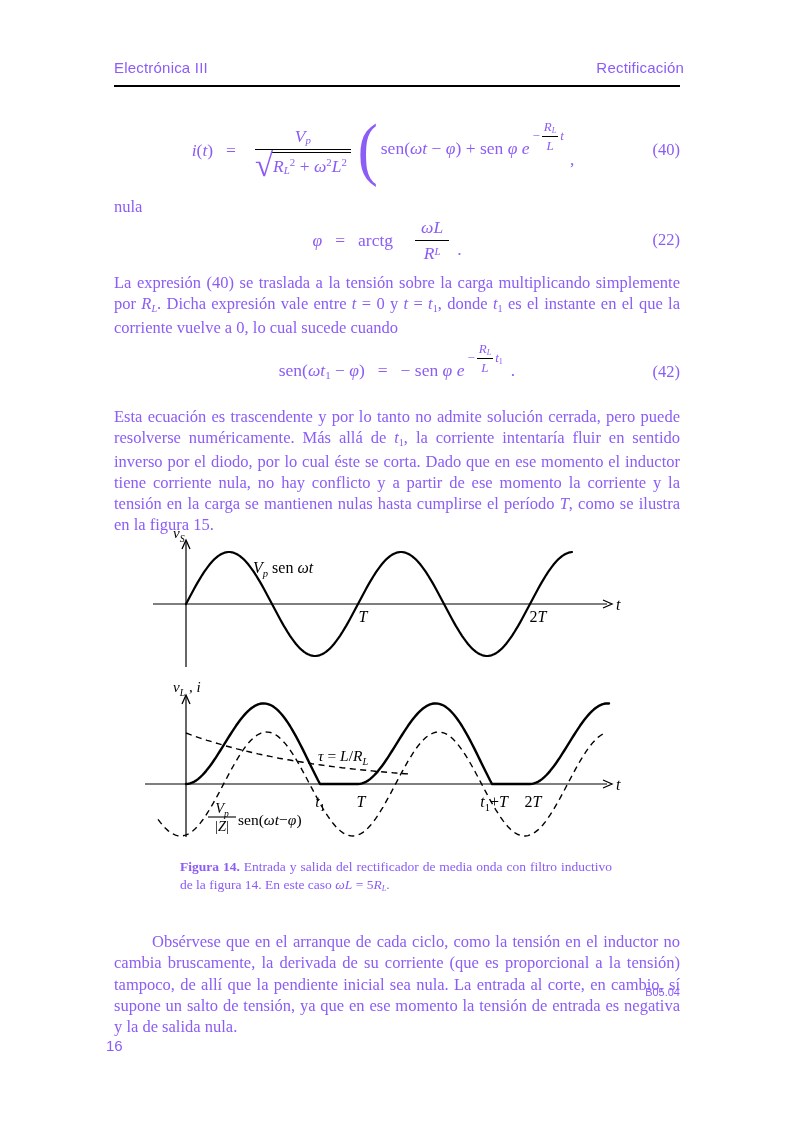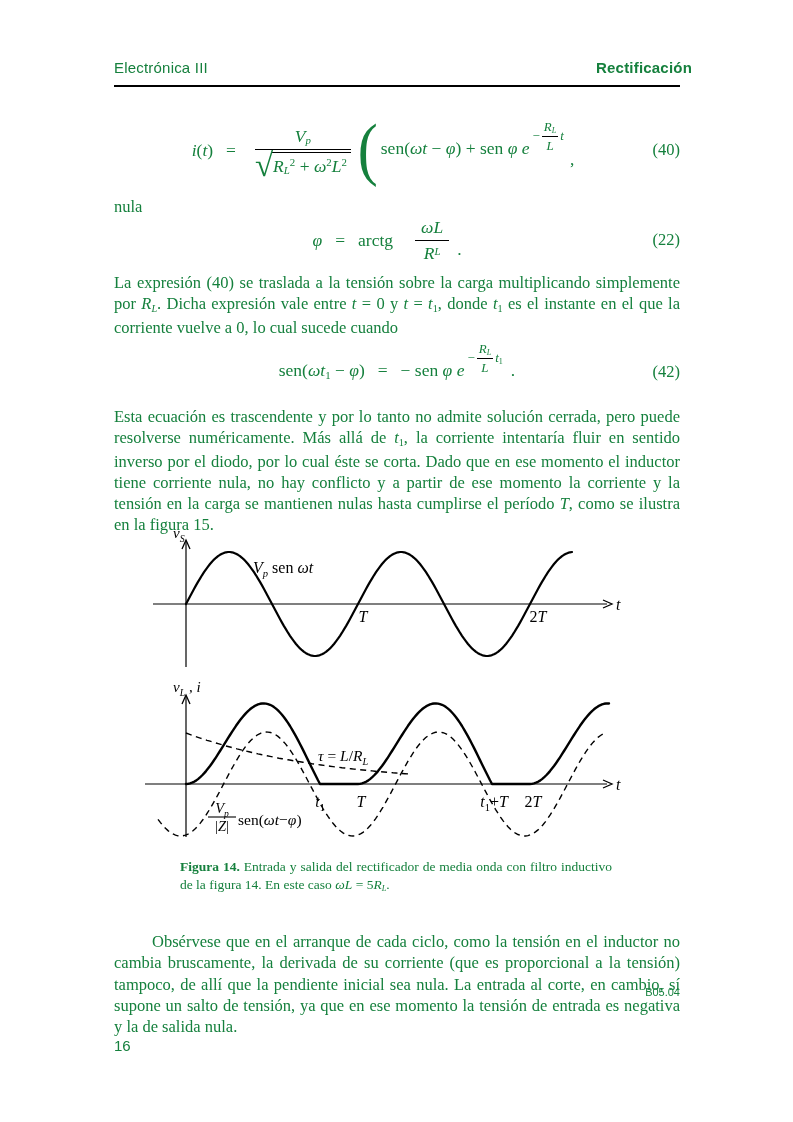--- a/index.html
+++ b/index.html
@@ -1,18 +1,18 @@
 <!DOCTYPE html>
 <html><head>
 <meta charset="utf-8">
 <style>
   * { margin:0; padding:0; box-sizing:border-box; }
   html,body { background:#ffffff; }
   .page { position:relative; width:793px; height:1122px; background:#fff;
-          font-family:"Liberation Serif","DejaVu Serif",serif; color:#15803d; overflow:hidden; }
+          font-family:"Liberation Serif","DejaVu Serif",serif; color:#8b5cf6; overflow:hidden; }
   .abs { position:absolute; }
   .sans { font-family:"Liberation Sans","DejaVu Sans",sans-serif; }
   .hdr { font-size:15px; letter-spacing:0.2px; }
   .rule { background:#000; height:2px; }
   .body-text { font-size:16.5px; line-height:21.3px; text-align:justify; }
   .it { font-style:italic; }
   .bf { font-weight:bold; }
   .sub { font-size:62%; position:relative; top:0.25em; }
   .sup { font-size:62%; position:relative; top:-0.5em; }
   .eq { display:flex; align-items:center; justify-content:center; font-size:17.5px; }
@@ -42,21 +42,21 @@
   svg .dash { stroke:#000; stroke-width:1.4; fill:none; stroke-dasharray:6 4.5; stroke-linecap:butt; }
   svg .chev { stroke:#000; stroke-width:1.3; fill:none; }
   svg .fbar { stroke:#000; stroke-width:1.1; }
 </style>
 </head>
 <body>
 
 <div class="page">
 
   <div class="abs hdr sans" style="left:114px; top:59px;">Electrónica III</div>
-  <div class="abs hdr sans" style="right:101px; top:59px;font-weight:bold;">Rectificación</div>
+  <div class="abs hdr sans" style="right:109px; top:59px;">Rectificación</div>
   <div class="abs rule" style="left:114px; top:85px; width:566px;"></div>
 
   <div class="abs eq" style="left:114px; top:106px; width:566px; height:88px;">
     <span class="eq-line" style="margin-right:28px;">
       <span><span class="it">i</span><span>(</span><span class="it">t</span><span>)</span></span>
       <span class="rel">=</span>
       <span class="frac">
         <span class="fr-num"><span class="it">V</span><span class="it sub">p</span></span>
         <span class="fr-bar"></span>
         <span class="fr-den fr-den-deep">
@@ -154,16 +154,16 @@
       <text x="94" y="301" font-size="14.5" text-anchor="middle"><tspan font-style="italic" font-size="14.5">V</tspan><tspan font-style="italic" font-size="9.6" dy="3.5">p</tspan></text>
       <line x1="80" y1="305" x2="108" y2="305" class="fbar"></line>
       <text x="94" y="319" font-size="14.5" text-anchor="middle"><tspan font-size="14.5">|</tspan><tspan font-style="italic" font-size="14.5">Z</tspan><tspan font-size="14.5">|</tspan></text>
       <text x="110" y="313" font-size="15.5" text-anchor="start"><tspan font-size="15.5"> sen(</tspan><tspan font-style="italic" font-size="15.5">ω</tspan><tspan font-style="italic" font-size="15.5">t</tspan><tspan font-size="15.5">−</tspan><tspan font-style="italic" font-size="15.5">φ</tspan><tspan font-size="15.5">)</tspan></text>
     </svg>
 
   <div class="abs caption" style="left:180px; top:858px; width:432px;"><span class="bf">Figura 14.</span><span> Entrada y salida del rectificador de media onda con filtro inductivo de la figura 14. En este caso </span><span class="it">ω</span><span class="it">L</span><span> = 5</span><span class="it">R</span><span class="it sub">L</span><span>.</span></div>
 
   <div class="abs body-text indent1" style="left:114px; top:931px; width:566px;"><span>Obsérvese que en el arranque de cada ciclo, como la tensión en el inductor no cambia bruscamente, la derivada de su corriente (que es proporcional a la tensión) tampoco, de allí que la pendiente inicial sea nula. La entrada al corte, en cambio, sí supone un salto de tensión, ya que en ese momento la tensión de entrada es negativa y la de salida nula.</span></div>
 
-  <div class="abs sans" style="left:114px; top:1037px; font-size:15px;">16</div>
+  <div class="abs sans" style="left:106px; top:1037px; font-size:15px;">16</div>
   <div class="abs sans" style="right:113px; top:986px; font-size:11px;">B05.04</div>
 
 </div>
 
 </body></html>

